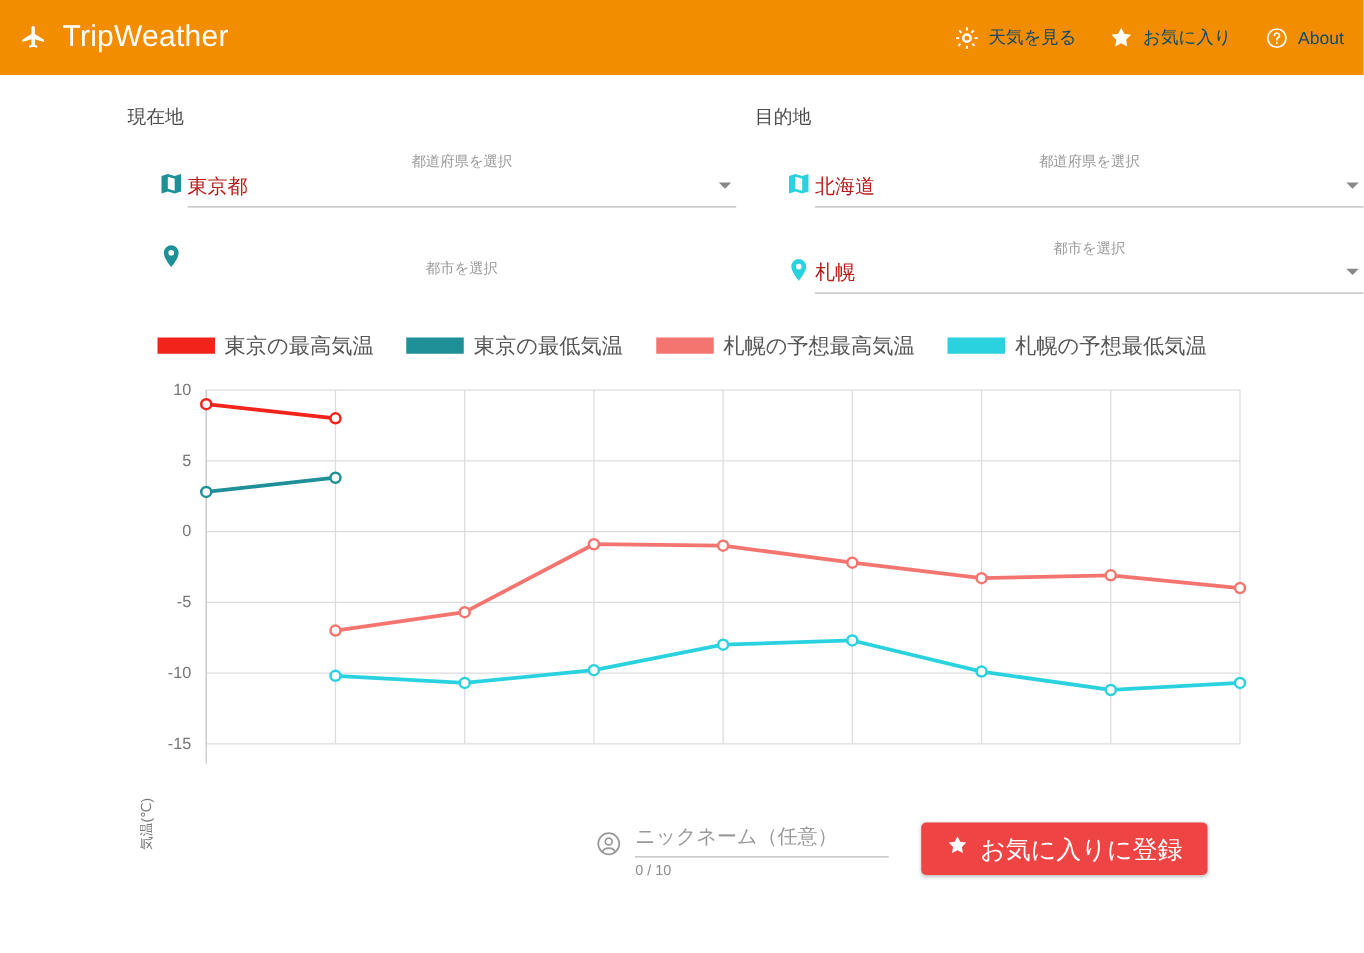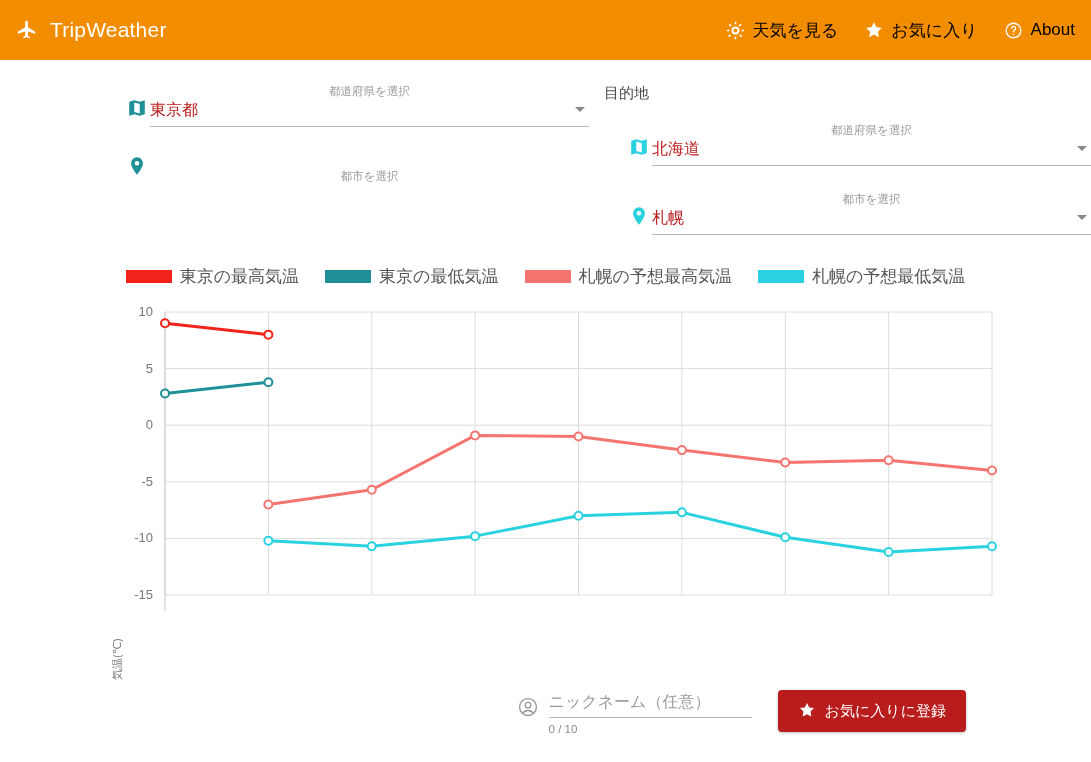--- a/index.html
+++ b/index.html
@@ -14,24 +14,24 @@
 
   
   .appbar{
     height:60px; width:100%;
     background:#f38d00;
     display:flex; align-items:center; justify-content:space-between;
     padding:0 16px 0 14px;
     color:#fff;
   }
   .brand{ display:flex; align-items:center; gap:10px; }
-  .brand-title{ font-size:21px; letter-spacing:.2px; }
+  .brand-title{ font-size:24px; letter-spacing:.2px; }
   .plane{ display:inline-block; width:26px; height:22px; color:#fff; }
   .nav{ display:flex; align-items:center; gap:26px; }
-  .nav-item{ display:flex; align-items:center; gap:7px; font-size:17px; color:#000000; cursor:pointer; }
+  .nav-item{ display:flex; align-items:center; gap:7px; font-size:14px; color:#0c4a6e; cursor:pointer; }
   .nav-ico{ width:20px; height:20px; display:inline-flex; align-items:center; justify-content:center; }
 
   
   .form-wrap{ display:flex; padding:24px 0 0 0; }
   .col{ width:490px; }
   .col.left{ margin-left:102px; }
   .col.right{ margin-left:15px; }
   .col-title{ font-size:15px; color:#4b4b4b; margin-bottom:20px; }
   .field{ display:flex; align-items:flex-end; margin-left:22px; margin-bottom:26px; }
   .field-ico{ width:26px; height:26px; flex:0 0 26px; margin-bottom:6px; display:flex; align-items:center; justify-content:center; }
@@ -65,37 +65,37 @@
     transform:rotate(-90deg); transform-origin:left top;
     white-space:nowrap;
   }
   .xlabels{
     position:absolute; left:0; top:600px; width:1091px;
     display:flex;
   }
 
   
   .footer{
-    position:absolute; left:0; top:690px; width:1091px;
+    position:absolute; left:0; top:658px; width:1091px;
     display:flex; align-items:flex-start; justify-content:flex-end;
     padding-right:125px; gap:26px;
   }
   .nick{ display:flex; align-items:flex-start; gap:10px; width:235px; }
   .nick-ico{ width:22px;height:22px; color:#9a9a9a; margin-top:6px; }
   .nick-body{ flex:1; }
   .nick-input{
     width:100%; border:none; border-bottom:1px solid #b9b9b9;
     font-size:16px; color:#3d3d3d; padding:3px 0 6px 0; outline:none;
     background:transparent; font-family:inherit;
   }
   .nick-input::placeholder{ color:#9a9a9a; }
   .counter{ font-size:11.5px; color:#8c8c8c; margin-top:5px; }
   .fav-btn{
-    background:#b91c1c; color:#fff; border:none; border-radius:4px;
-    height:42px; padding:0 20px; font-size:15px; cursor:pointer;
+    background:#ef4444; color:#fff; border:none; border-radius:4px;
+    height:42px; padding:0 20px; font-size:20px; cursor:pointer;
     display:flex; align-items:center; gap:9px; font-family:inherit;
     box-shadow:0 1px 3px rgba(0,0,0,.25);
   }
 </style>
 </head>
 <body>
 
 <div class="appbar">
   <div class="brand">
     <span class="plane">
@@ -131,20 +131,21 @@
           </svg>
       </span>
       <span>About</span>
     </div>
   </div>
 </div>
 
 <div class="form-wrap">
 
   <div class="col left">
+    <div class="col-title">現在地</div>
 
     <div class="field">
       <span class="field-ico teal">
         <svg viewBox="0 0 24 24" width="22" height="22" fill="currentColor">
             <path d="M9 3.5L3.5 5.3v15.2L9 18.7l6 1.8 5.5-1.8V3.5L15 5.3zM9 5.9l6 1.8v10.4L9 16.3z"></path>
           </svg>
       </span>
       <div class="field-body">
         <div class="field-label">都道府県を選択</div>
         <div class="field-row">

